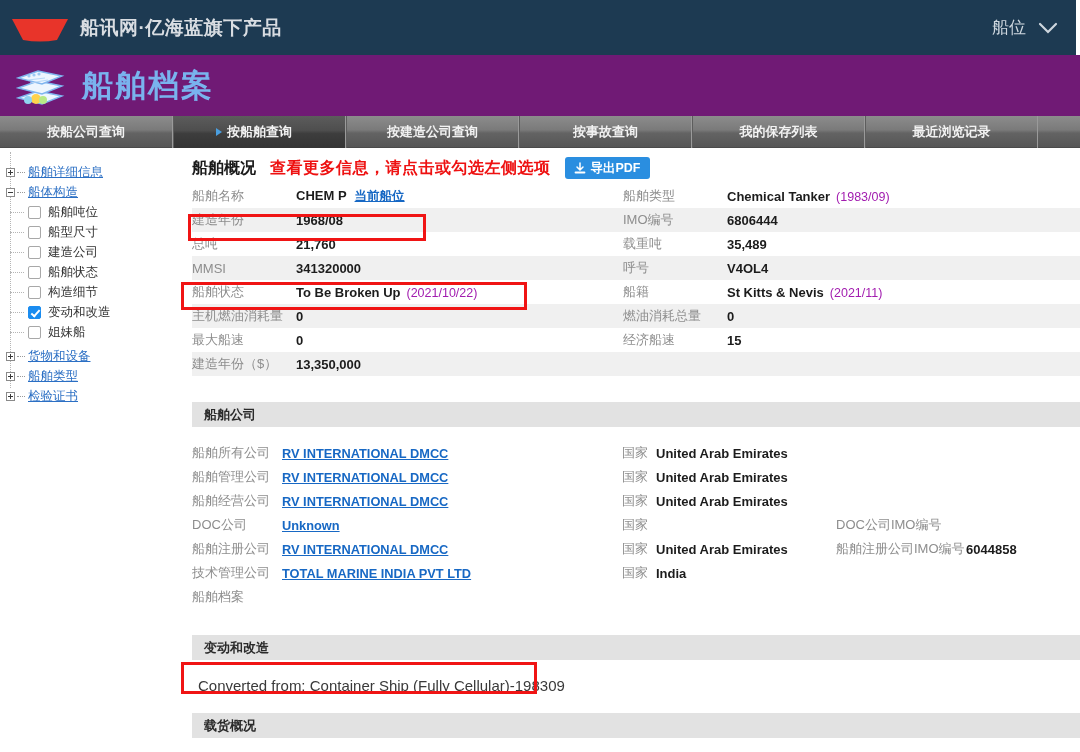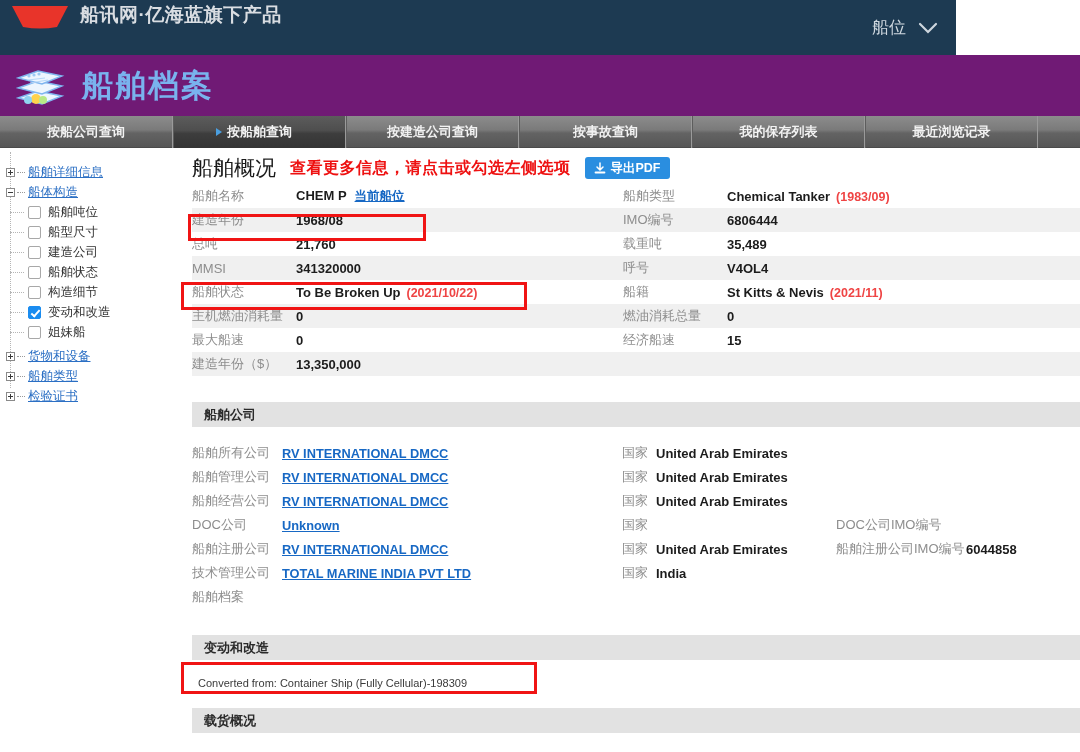--- a/index.html
+++ b/index.html
@@ -8,23 +8,23 @@
     width: 1080px; height: 752px;
     overflow: hidden;
     background: #ffffff;
     font-family: "Liberation Sans", "DejaVu Sans", sans-serif;
     -webkit-font-smoothing: antialiased;
   }
   #page { position: relative; width: 1080px; height: 752px; overflow: hidden; }
 
   
   .topbar {
-    position: absolute; left: 0; top: 0; width: 956px; height: 55px;
+    position: absolute; left: 0; top: 0; width: 1076px; height: 55px;
     background: #1d3a52;
-    display: flex; align-items: flex-start;
+    display: flex; align-items: center;
   }
   .brand-wrap { display: flex; align-items: center; padding-left: 8px; }
   .boat-logo { width: 64px; height: 30px; position: relative; margin-right: 8px; }
   .boat-logo svg { display: block; }
   .brand-text {
     color: #d9dde2; font-size: 19px; font-weight: bold; letter-spacing: .5px;
     white-space: nowrap;
   }
   .topbar-right {
     position: absolute; right: 18px; top: 0; height: 55px;
@@ -112,61 +112,61 @@
   .hline {
     position: absolute; left: 10px; width: 14px; height: 0; border-top: 1px dotted #b5b5b5;
   }
 
   
   .main { position: absolute; left: 178px; top: 152px; width: 902px; height: 600px; }
 
   .sec-head {
     display: flex; align-items: center; height: 32px; padding-left: 14px; gap: 14px;
   }
-  .sec-title { font-size: 21px; font-weight: normal; color: #1a1a1a; }
+  .sec-title { font-size: 16px; font-weight: bold; color: #1a1a1a; }
   .notice {
     font-size: 16px; font-weight: bold; color: #ee1111; letter-spacing: .5px;
   }
   .pdf-btn {
     background: #2a8ee0; color: #fff; border-radius: 3px;
     height: 22px; padding: 0 9px; display: inline-flex; align-items: center; gap: 5px;
     font-size: 12.5px; font-weight: bold;
   }
   .pdf-btn svg { display: block; }
 
   table.kv { border-collapse: collapse; width: 890px; margin-left: 14px; table-layout: fixed; }
   table.kv tr { height: 24px; }
   table.kv tr.odd { background: #f0f0f0; }
   table.kv tr.even { background: #ffffff; }
   table.kv td { padding: 0; vertical-align: middle; font-size: 13px; }
   td.k { color: #8d8d8d; width: 104px; padding-left: 6px; }
   td.v { color: #1c1c1c; font-weight: bold; width: 327px; }
   td.k2 { color: #8d8d8d; width: 104px; }
   td.v2 { color: #1c1c1c; font-weight: bold; }
-  .dim { color: #ef4444; font-weight: bold; font-size: 12.5px; margin-left: 6px; }
+  .dim { color: #a21caf; font-weight: normal; font-size: 12.5px; margin-left: 6px; }
   .bluelink { color: #1768c4; text-decoration: underline; font-weight: bold; font-size: 12.5px; margin-left: 8px; }
 
   .band {
     background: #e2e2e2; height: 25px; margin-left: 14px; width: 952px;
     display: flex; align-items: center; padding-left: 12px;
     font-size: 13px; font-weight: bold; color: #2a2a2a;
   }
 
   table.co { border-collapse: collapse; margin-left: 14px; width: 880px; table-layout: fixed; }
   table.co tr { height: 24px; }
   table.co td { padding: 0; font-size: 13px; vertical-align: middle; }
   td.ck { color: #8d8d8d; width: 90px; }
   td.cv { width: 340px; }
   td.cv a { color: #1768c4; text-decoration: underline; font-weight: bold; font-size: 12.8px; }
   td.gk { color: #8d8d8d; width: 34px; }
   td.gv { color: #1c1c1c; font-weight: bold; width: 180px; font-size: 12.8px; }
   td.xk { color: #8d8d8d; width: 130px; font-weight: normal; }
   td.xv { color: #1c1c1c; font-weight: bold; }
 
-  .plain { font-size: 11px; color: #3a3a3a; margin-left: 20px; }
+  .plain { font-size: 15px; color: #3a3a3a; margin-left: 20px; }
 
   
   .redbox {
     position: absolute; border: 3px solid #f01414; pointer-events: none;
   }
 </style>
 </head>
 <body>
 
 <div id="page">

